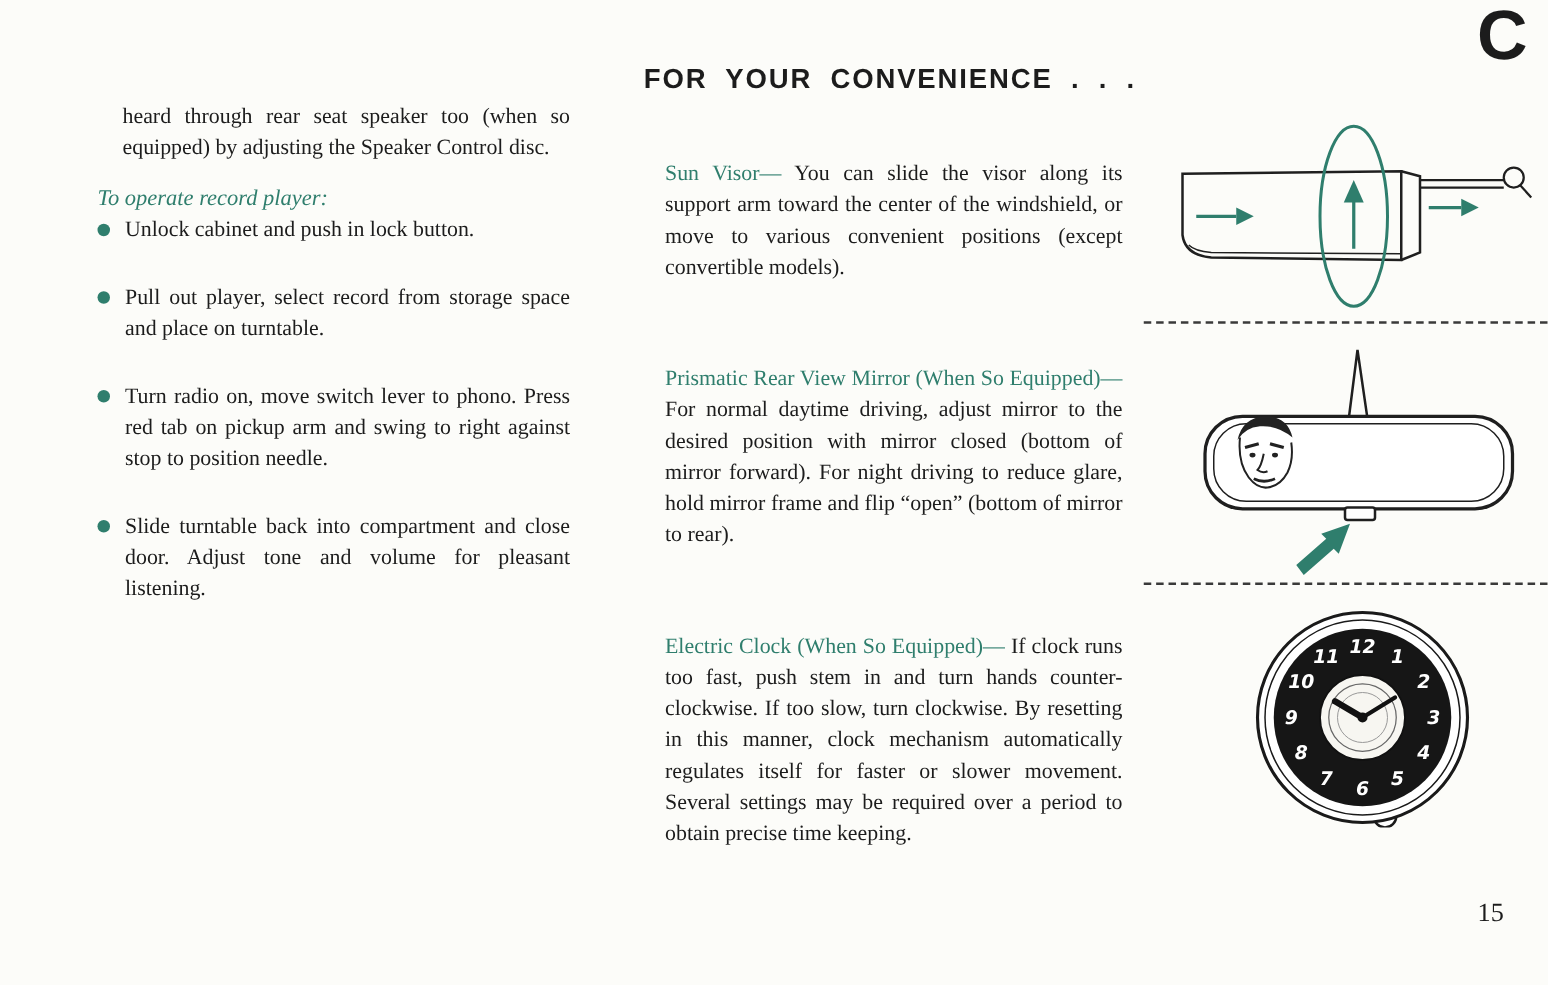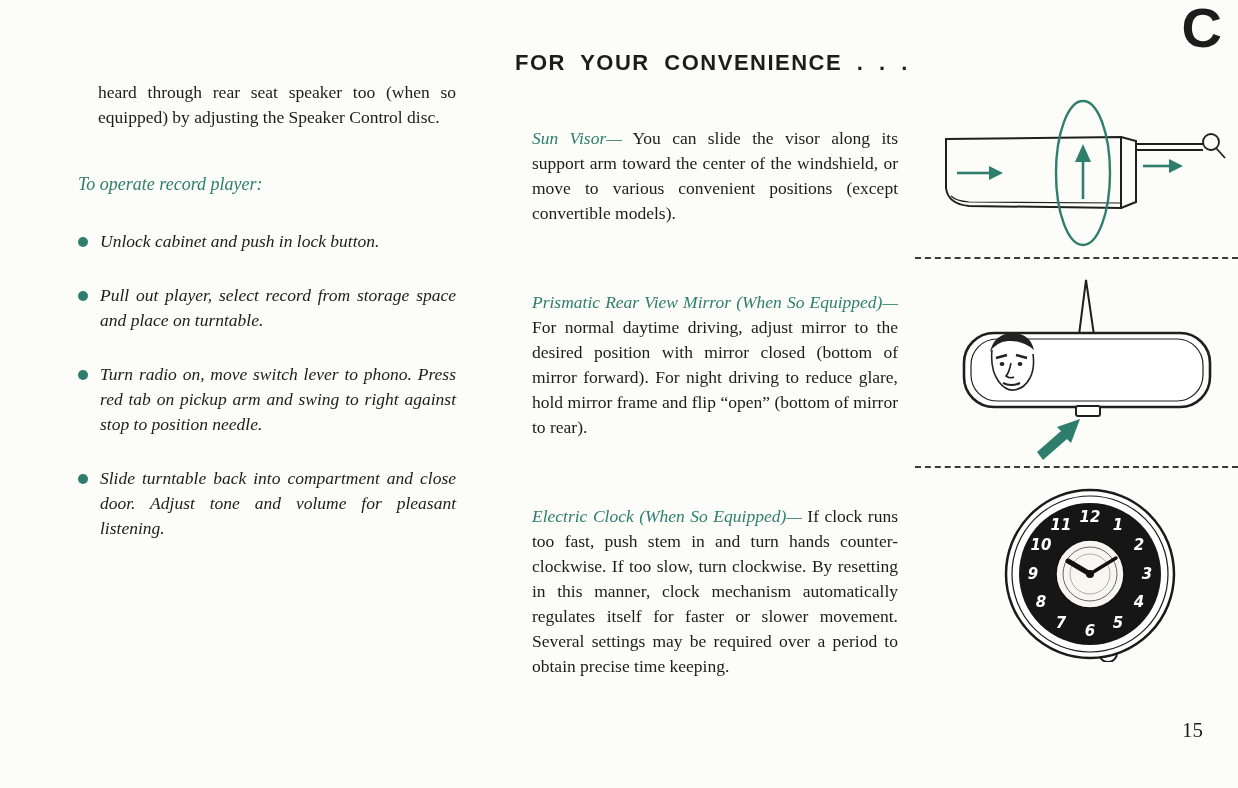--- a/index.html
+++ b/index.html
@@ -26,36 +26,36 @@
     position:absolute;left:515px;top:50px;
     font-family:"Liberation Sans","DejaVu Sans",sans-serif;
     font-weight:bold;font-size:22px;
     letter-spacing:1.5px;word-spacing:7px;white-space:nowrap;
   }
   .col{position:absolute;}
   .col-left{left:78px;top:80px;width:378px;}
   .col-mid{left:512px;top:126px;width:386px;}
   .body-text{font-size:17.5px;line-height:25px;text-align:justify;margin-left:20px;}
   .list-heading{
-    margin-top:42px;
+    margin-top:16px;
     font-size:18px;line-height:25px;
     font-style:italic;color:var(--accent);
   }
-  .bullet-list{list-style:none;margin-top:32px;font-style:italic;}
+  .bullet-list{list-style:none;}
   .bullet-item{
     position:relative;padding-left:22px;margin-bottom:29px;
     font-size:17.5px;line-height:25px;text-align:justify;
   }
   .bullet{
     position:absolute;left:0;top:8px;width:10px;height:10px;
     border-radius:50%;background:var(--accent);
   }
   .closing{padding-left:22px;}
   .section{margin-bottom:64px;}
-  .lead{font-style:italic;color:var(--accent);}
+  .lead{color:var(--accent);}
   .it{}
   .fig{position:absolute;}
   .fig svg{width:100%;height:100%;display:block;}
   .fig-visor{left:935px;top:96px;width:300px;height:155px;}
   .fig-mirror{left:950px;top:278px;width:270px;height:185px;}
   .fig-clock{left:1002px;top:486px;width:176px;height:176px;}
   .dashed-divider{
     position:absolute;left:915px;width:323px;height:0;
     border-top:2px dashed #3a3a3a;
   }

